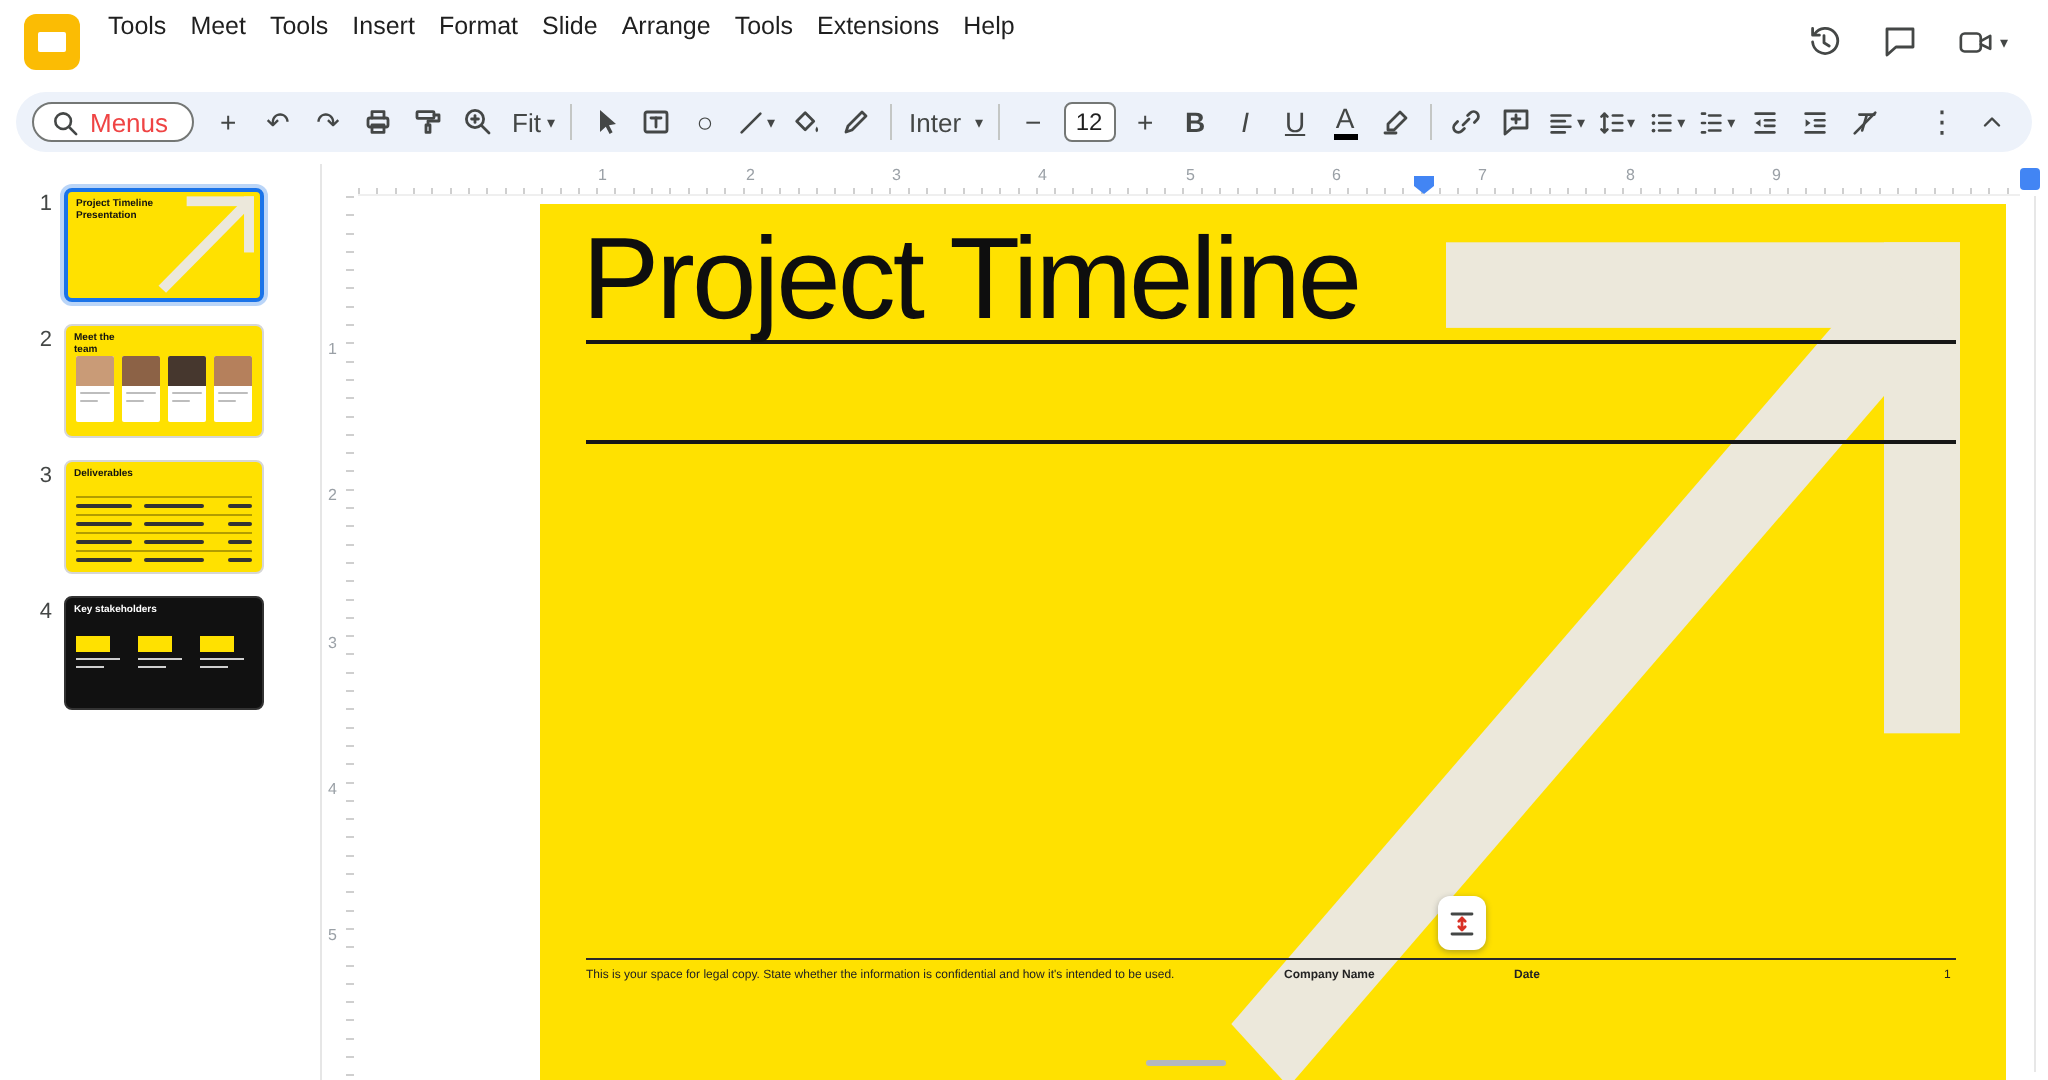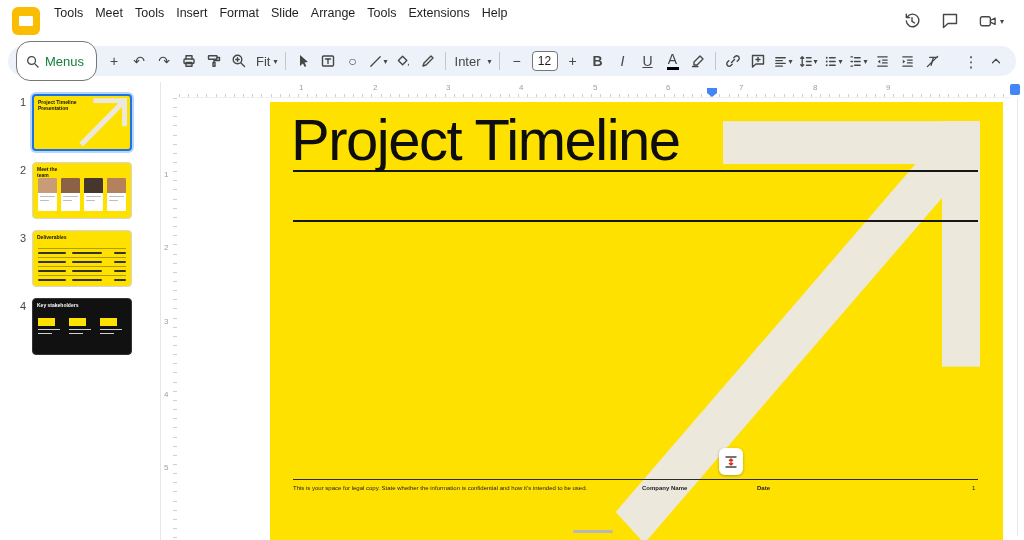--- a/index.html
+++ b/index.html
@@ -17,21 +17,21 @@
   .menubar { display:flex; margin-top:1px; }
   .menubar span { font-size:12.5px; color:#1F1F1F; padding:1px 6px; border-radius:4px; }
   .topbar-right { margin-left:auto; display:flex; align-items:center; gap:20px; padding:8px 10px 0 0; color:#444746; }
   .tr-icon { display:flex; align-items:center; gap:2px; }
 
   
   .toolbar-wrap { padding:2px 8px 6px; }
   .toolbar { height:30px; background:#EDF2FA; border-radius:18px; display:flex; align-items:center;
              padding:0 8px; gap:1px; }
   .menus-pill { display:flex; align-items:center; gap:6px; background:#fff; border:1px solid #747775;
-                border-radius:14px; height:40px; padding:0 12px 0 9px; font-size:13px; color:#15803d; margin-right:4px; }
+                border-radius:14px; height:20px; padding:0 12px 0 9px; font-size:13px; color:#ef4444; margin-right:4px; }
   .tbtn { min-width:24px; height:24px; display:flex; align-items:center; justify-content:center;
           border-radius:4px; color:#444746; padding:0 2px; }
   .tbtn svg { display:block; }
   .glyph span { font-size:14px; line-height:1; }
   .caret { font-size:8px; color:#444746; margin-left:1px; }
   .tdiv { width:1px; height:18px; background:#C4C7C5; margin:0 4px; flex:0 0 1px; }
   .tb-label { font-size:13px; color:#444746; padding:0 2px; }
   .font-name .tb-label { min-width:34px; }
   .size-box { width:26px; height:20px; border:1px solid #747775; border-radius:4px; background:#fff;
               display:flex; align-items:center; justify-content:center; font-size:12px; color:#1F1F1F; margin:0 2px; }

